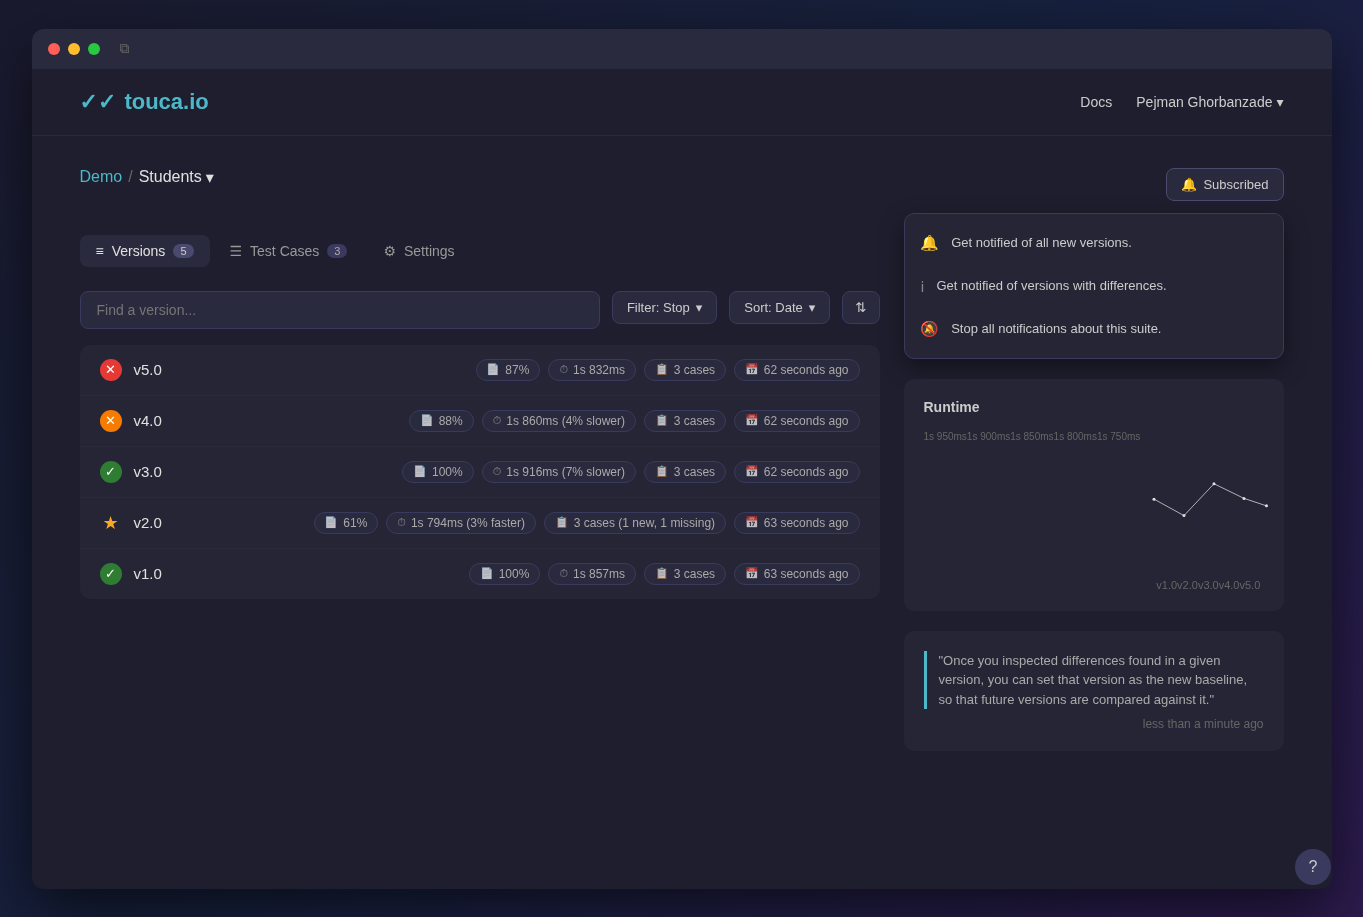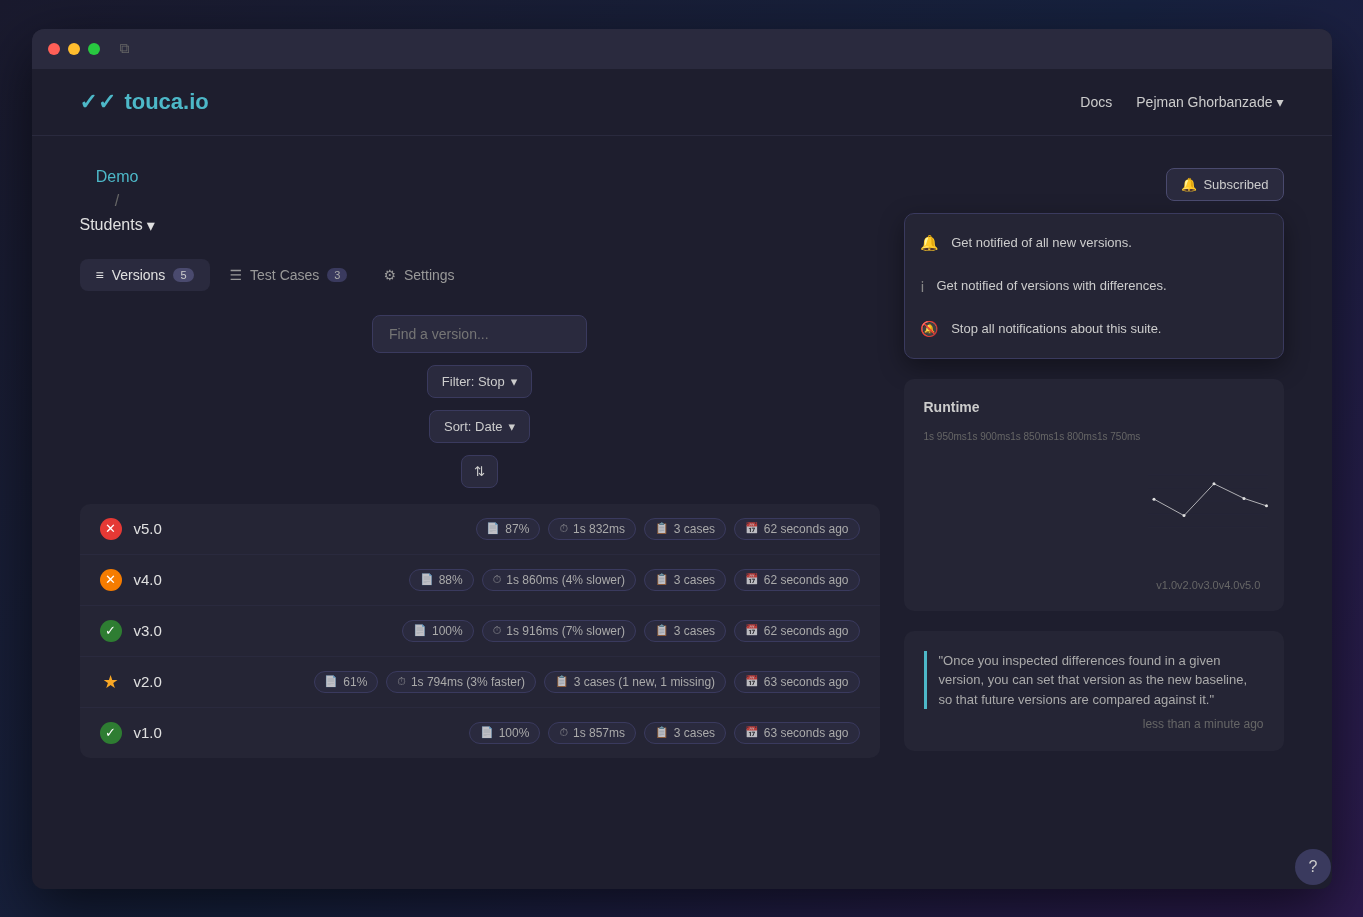--- a/index.html
+++ b/index.html
@@ -48,21 +48,21 @@
       display: flex;
       align-items: center;
       gap: 8px;
     }
     .header-right { display: flex; align-items: center; gap: 24px; }
     .docs-link { color: #ccc; font-size: 14px; cursor: pointer; }
     .user-menu { color: #ccc; font-size: 14px; cursor: pointer; display: flex; align-items: center; gap: 4px; }
     .main { padding: 32px 48px; display: flex; gap: 24px; }
     .left-panel { flex: 1; min-width: 0; }
     .right-panel { width: 380px; flex-shrink: 0; }
-    .breadcrumb { display: flex; align-items: center; gap: 6px; font-size: 16px; flex-direction: column; }
+    .breadcrumb { display: flex; align-items: center; gap: 6px; margin-bottom: 24px; font-size: 16px; }
     .breadcrumb-demo { color: #4db8c8; cursor: pointer; }
     .breadcrumb-sep { color: #666; }
     .breadcrumb-current { color: #e0e0e0; font-weight: 500; display: flex; align-items: center; gap: 4px; cursor: pointer; }
     .tabs { display: flex; gap: 4px; margin-bottom: 24px; }
     .tab {
       padding: 8px 16px;
       border-radius: 8px;
       cursor: pointer;
       font-size: 14px;
       display: flex;
@@ -74,21 +74,21 @@
     }
     .tab.active { background: #2a2a3e; color: #e0e0e0; }
     .tab-badge {
       background: #3a3a5e;
       color: #aaa;
       border-radius: 10px;
       padding: 1px 7px;
       font-size: 11px;
     }
     .tab.active .tab-badge { background: #4a4a6e; color: #ccc; }
-    .search-filter-row { display: flex; gap: 12px; margin-bottom: 16px; align-items: center; flex-direction: column; }
+    .search-filter-row { display: flex; gap: 12px; margin-bottom: 16px; align-items: flex-start; }
     .search-input {
       flex: 1;
       background: #2a2a3e;
       border: 1px solid #3a3a5e;
       border-radius: 8px;
       padding: 10px 16px;
       color: #ccc;
       font-size: 14px;
       outline: none;
     }

